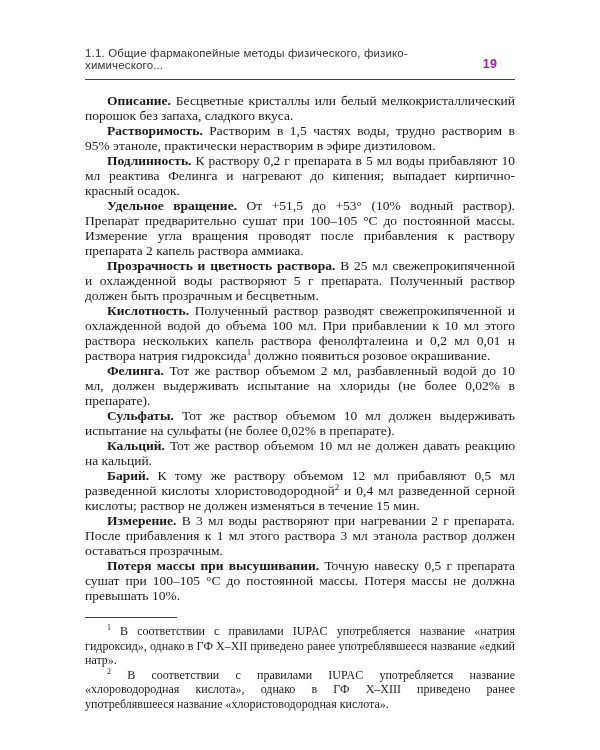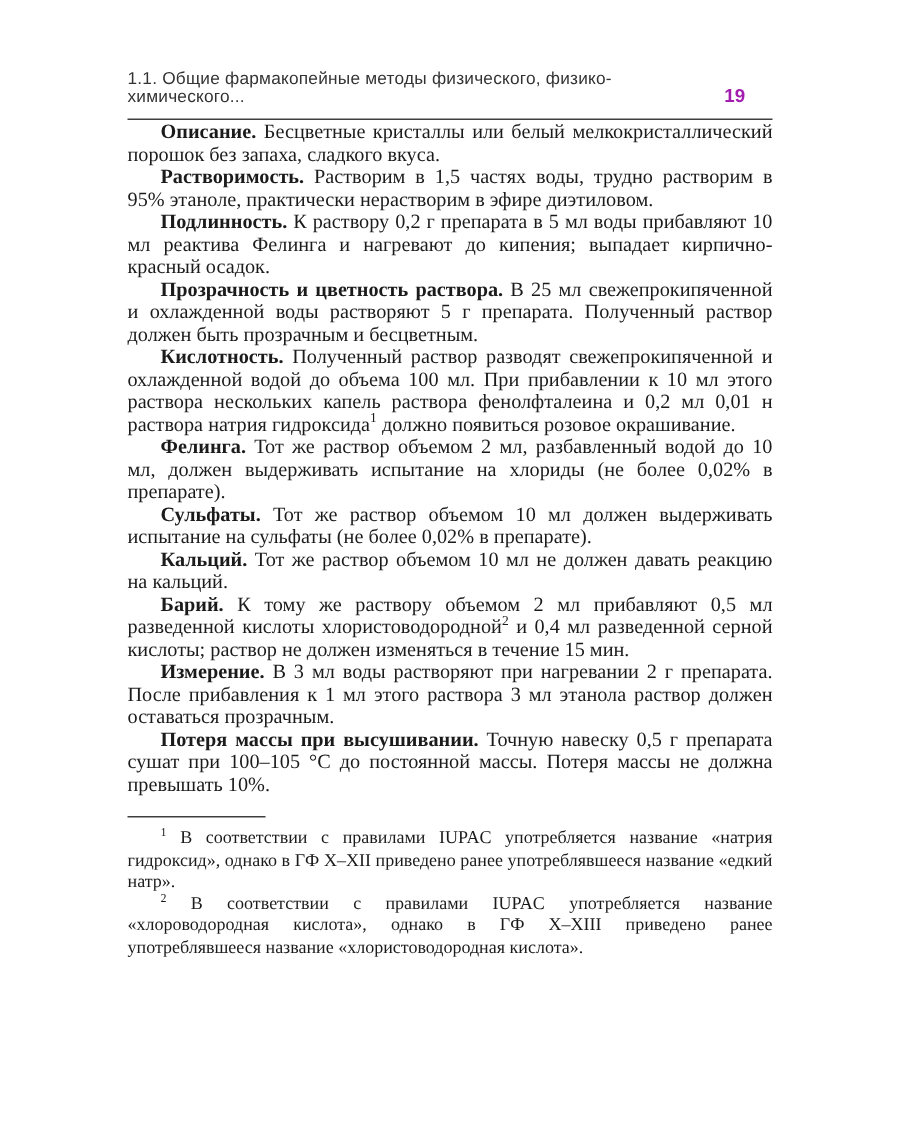--- a/index.html
+++ b/index.html
@@ -32,20 +32,21 @@
     padding-bottom: 8px;
   }
   .rh-page {
     font-weight: bold;
     font-size: 12.5px;
     color: #a21caf;
     margin-right: 18px;
     white-space: nowrap;
   }
   .body-text {
+    margin-top: 13px;
     font-size: 13.5px;
     line-height: 15px;
     text-align: justify;
     hyphens: auto;
   }
   .para { text-indent: 22px; }
   .para .term { font-weight: bold; }
   sup.ref {
     font-size: 9px;
     line-height: 0;
@@ -74,26 +75,27 @@
 
     <header class="running-header">
       <span class="rh-title">1.1. Общие фармакопейные методы физического, физико-химического...</span>
       <span class="rh-page">19</span>
     </header>
 
     <main class="body-text">
       <p class="para"><b class="term">Описание.</b><span> Бесцветные кристаллы или белый мелкокристаллический порошок без запаха, сладкого вкуса.</span></p>
       <p class="para"><b class="term">Растворимость.</b><span> Растворим в 1,5 частях воды, трудно растворим в 95% этаноле, практически нерастворим в эфире диэтиловом.</span></p>
       <p class="para"><b class="term">Подлинность.</b><span> К раствору 0,2 г препарата в 5 мл воды прибавляют 10 мл реактива Фелинга и нагревают до кипения; выпадает кирпично-красный осадок.</span></p>
+      <p class="para"><b class="term">Удельное вращение.</b><span> От +51,5 до +53° (10% водный раствор). Препарат предварительно сушат при 100–105 °С до постоянной массы. Измерение угла вращения проводят после прибавления к раствору препарата 2 капель раствора аммиака.</span></p>
       <p class="para"><b class="term">Прозрачность и цветность раствора.</b><span> В 25 мл свежепрокипяченной и охлажденной воды растворяют 5 г препарата. Полученный раствор должен быть прозрачным и бесцветным.</span></p>
       <p class="para"><b class="term">Кислотность.</b><span> Полученный раствор разводят свежепрокипяченной и охлажденной водой до объема 100 мл. При прибавлении к 10 мл этого раствора нескольких капель раствора фенолфталеина и 0,2 мл 0,01 н раствора натрия гидроксида</span><sup class="ref">1</sup><span> должно появиться розовое окрашивание.</span></p>
       <p class="para"><b class="term">Фелинга.</b><span> Тот же раствор объемом 2 мл, разбавленный водой до 10 мл, должен выдерживать испытание на хлориды (не более 0,02% в препарате).</span></p>
       <p class="para"><b class="term">Сульфаты.</b><span> Тот же раствор объемом 10 мл должен выдерживать испытание на сульфаты (не более 0,02% в препарате).</span></p>
       <p class="para"><b class="term">Кальций.</b><span> Тот же раствор объемом 10 мл не должен давать реакцию на кальций.</span></p>
-      <p class="para"><b class="term">Барий.</b><span> К тому же раствору объемом 2 мл прибавляют 0,5 мл разведенной кислоты хлористоводородной</span><sup class="ref">2</sup><span> и 0,4 мл разведенной серной кислоты; раствор не должен изменяться в течение 15 мин.</span></p>
+      <p class="para"><b class="term">Барий.</b><span> К тому же раствору объемом 12 мл прибавляют 0,5 мл разведенной кислоты хлористоводородной</span><sup class="ref">2</sup><span> и 0,4 мл разведенной серной кислоты; раствор не должен изменяться в течение 15 мин.</span></p>
       <p class="para"><b class="term">Измерение.</b><span> В 3 мл воды растворяют при нагревании 2 г препарата. После прибавления к 1 мл этого раствора 3 мл этанола раствор должен оставаться прозрачным.</span></p>
       <p class="para"><b class="term">Потеря массы при высушивании.</b><span> Точную навеску 0,5 г препарата сушат при 100–105 °С до постоянной массы. Потеря массы не должна превышать 10%.</span></p>
 
       <div class="footnotes">
         <div class="fn-rule"></div>
         <p class="fn"><sup class="ref">1</sup><span> В соответствии с правилами IUPAC употребляется название «натрия гидроксид», однако в ГФ X–XII приведено ранее употреблявшееся название «едкий натр».</span></p>
         <p class="fn"><sup class="ref">2</sup><span> В соответствии с правилами IUPAC употребляется название «хлороводородная кислота», однако в ГФ X–XIII приведено ранее употреблявшееся название «хлористоводородная кислота».</span></p>
       </div>
     </main>
 

